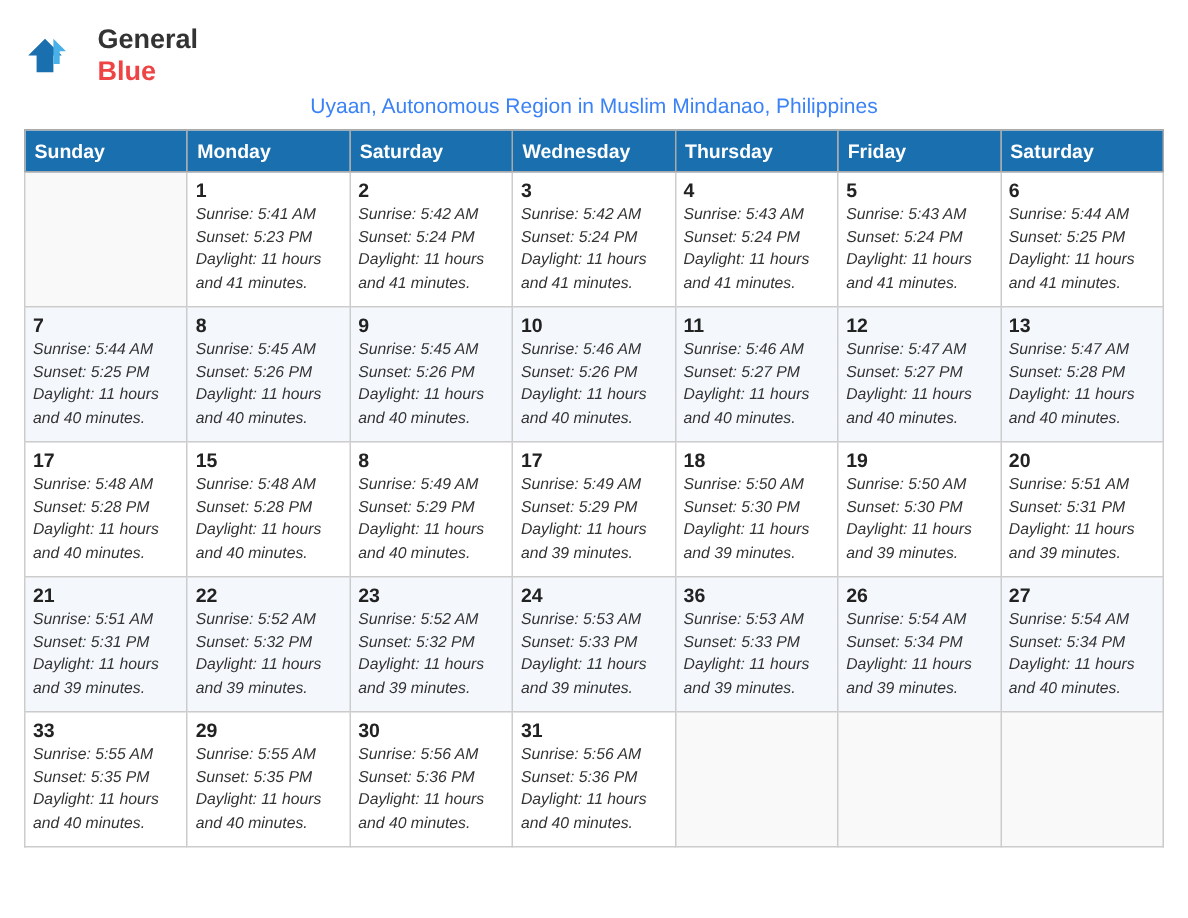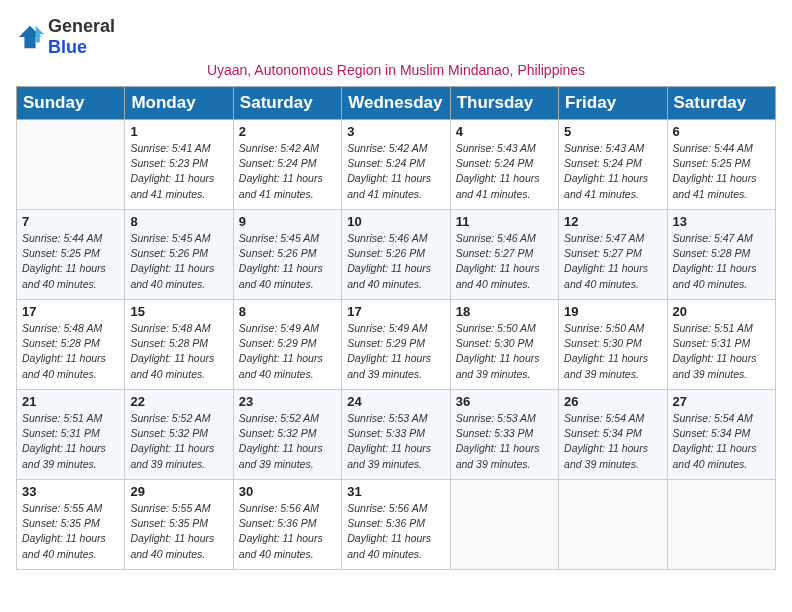--- a/index.html
+++ b/index.html
@@ -12,59 +12,59 @@
     }
     .header-area {
       display: flex;
       justify-content: space-between;
       align-items: flex-start;
       margin-bottom: 4px;
     }
     .logo {
       display: flex;
       align-items: center;
-      gap: 4px;
+      gap: 21px;
     }
     .logo-text-general {
       font-size: 18px;
       font-weight: bold;
       color: #333;
     }
     .logo-text-blue {
       font-size: 18px;
       font-weight: bold;
-      color: #1d4ed8;
+      color: #ef4444;
     }
     .logo-icon {
       width: 28px;
       height: 28px;
     }
     .month-title {
       font-size: 38px;
       font-weight: bold;
       color: #333;
       text-align: right;
     }
     .subtitle {
       text-align: center;
       font-size: 14px;
-      color: #be185d;
+      color: #3b82f6;
       margin-bottom: 8px;
     }
     .calendar {
       width: 100%;
       border-collapse: collapse;
       font-size: 11px;
     }
     .calendar th {
       background-color: #1a6faf;
       color: #fff;
       text-align: left;
       padding: 6px 6px;
-      font-size: 17px;
+      font-size: 13px;
       font-weight: bold;
       border: 1px solid #aaa;
     }
     .calendar td {
       border: 1px solid #ccc;
       vertical-align: top;
       padding: 4px 5px;
       width: 108px;
       height: 90px;
       background: #fff;

